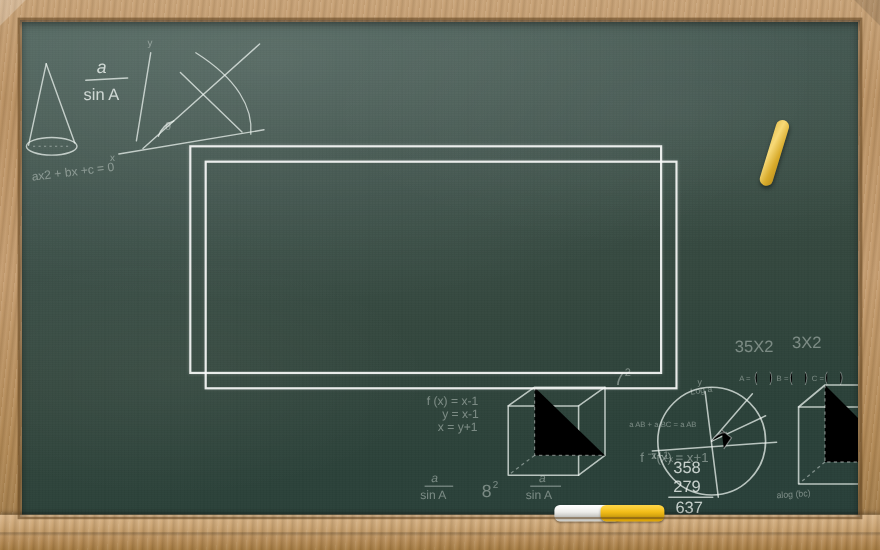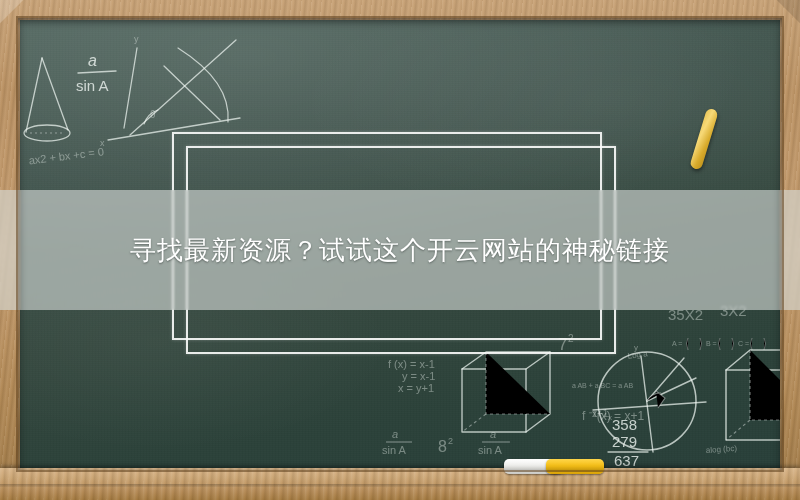--- a/index.html
+++ b/index.html
@@ -301,18 +301,15 @@
 
   <div class="rect-outline" id="rect-outer"></div>
   <div class="rect-outline" id="rect-inner"></div>
 
   <div class="tray"></div>
   <div class="tray-lip"></div>
 
   <div class="chalk-stick" id="chalk-white"></div>
   <div class="chalk-stick" id="chalk-yellow"></div>
 
-  <div class="caption-band">
-    <div class="caption-text">寻找最新资源？试试这个开云网站的神秘链接</div>
-  </div>
 
   <div class="frame-inner-shadow"></div>
 </div>
 
 </body></html>

